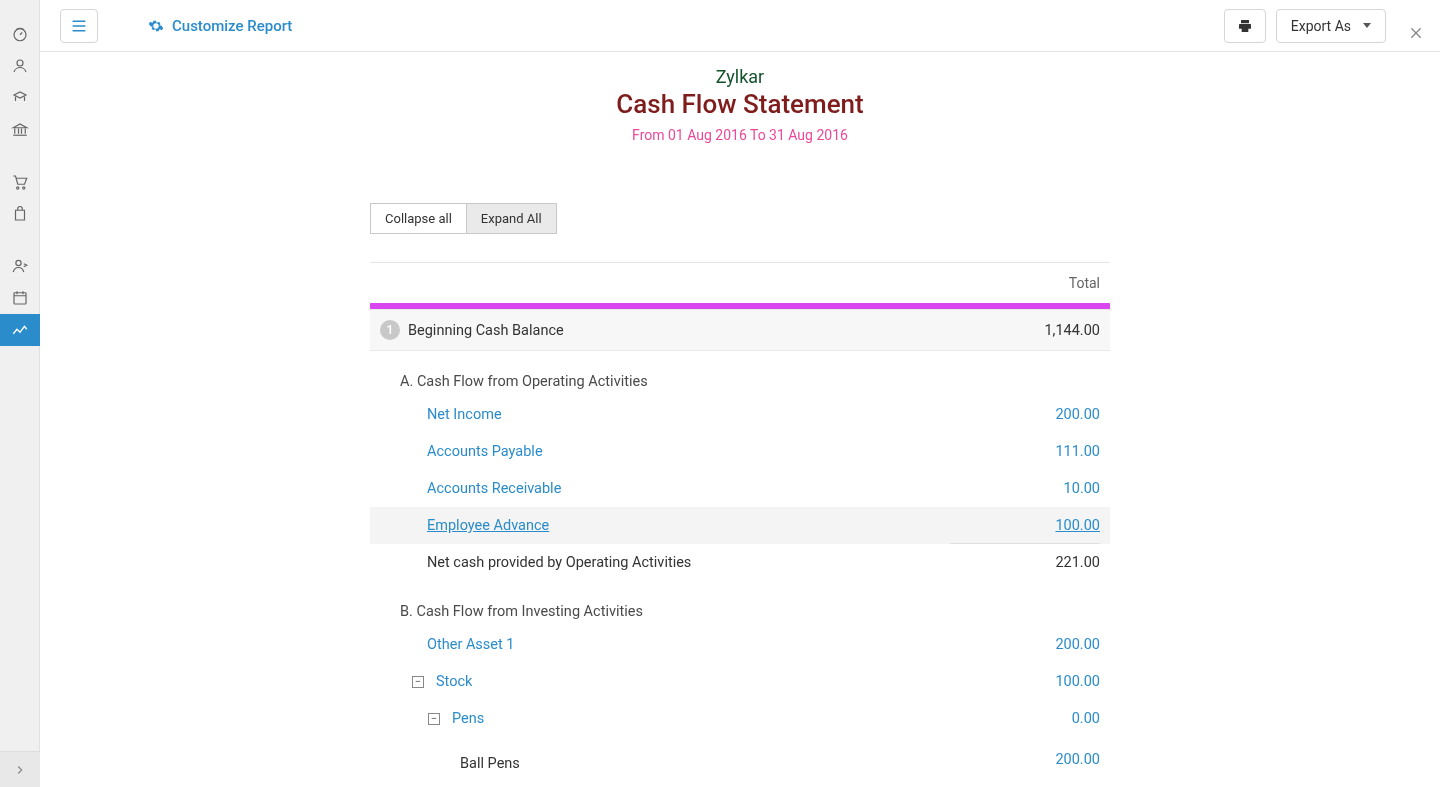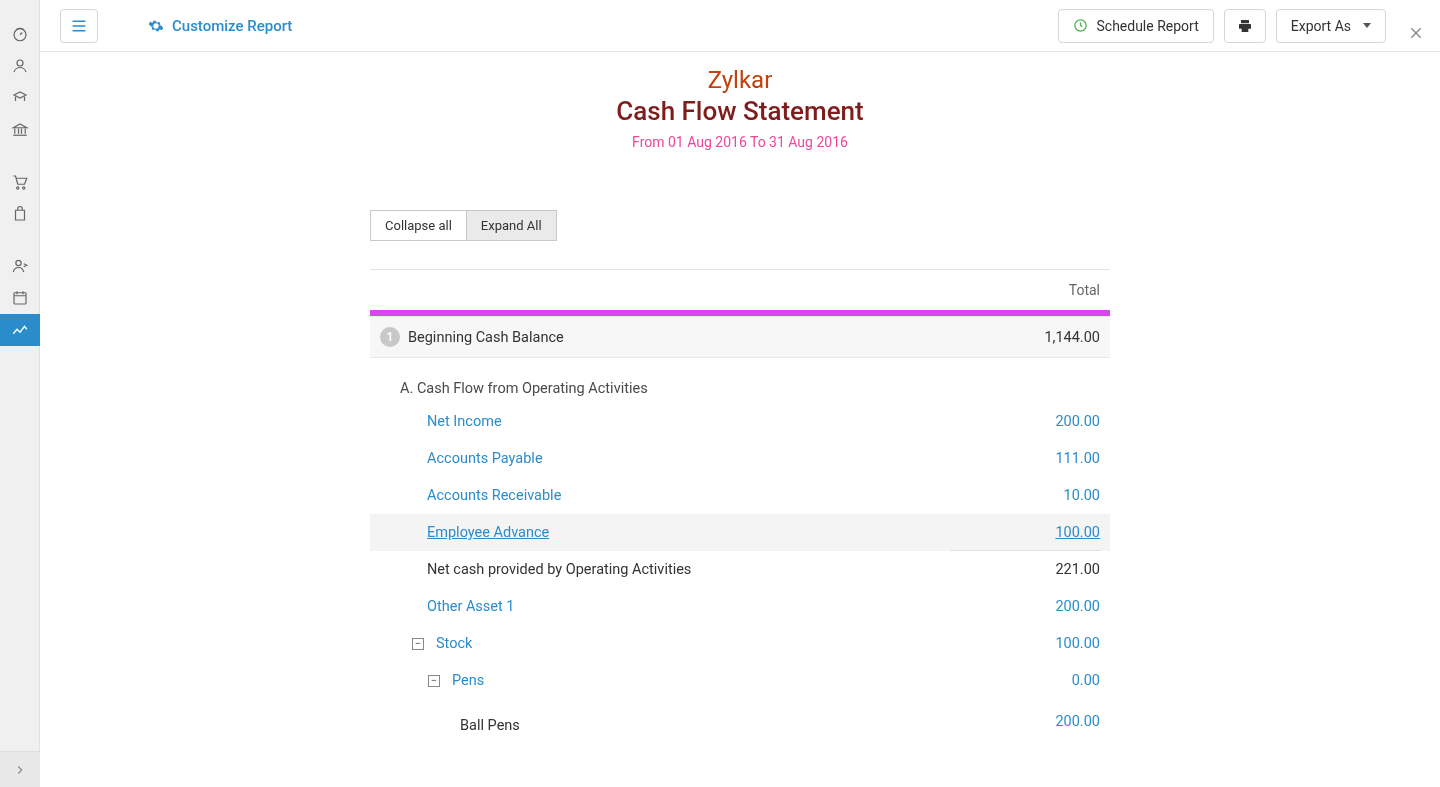--- a/index.html
+++ b/index.html
@@ -141,22 +141,22 @@
       height: calc(100% - 65px);
       overflow-y: auto;
       padding: 0 80px 40px 80px;
     }
 
     .report-header {
       text-align: center;
       padding-top: 14px;
     }
     .company-name {
-      font-size: 24px;
-      color: #c2410c;
+      font-size: 18px;
+      color: #14532d;
       font-weight: 400;
     }
     .report-title {
       font-size: 26px;
       color: #7f1d1d;
       font-weight: 500;
       margin-top: 2px;
     }
     .date-range {
       font-size: 14px;
@@ -351,27 +351,20 @@
         </svg>
     </div>
     <a class="customize-link">
       <svg width="16" height="16" viewBox="0 0 24 24" fill="#2b8ccc">
           <path d="M12 8a4 4 0 1 0 0 8 4 4 0 0 0 0-8zm9 4a7 7 0 0 1-.1 1.2l2 1.6-2 3.4-2.4-.9a7 7 0 0 1-2 .1l-.4 2.6h-4l-.4-2.6a7 7 0 0 1-2-.1l-2.4.9-2-3.4 2-1.6A7 7 0 0 1 3 12a7 7 0 0 1 .1-1.2l-2-1.6 2-3.4 2.4.9a7 7 0 0 1 2-.1L8 4h4l.4 2.6a7 7 0 0 1 2 .1l2.4-.9 2 3.4-2 1.6A7 7 0 0 1 21 12z"></path>
         </svg>
       <span>Customize Report</span>
     </a>
 
     <div class="toolbar-right">
-      <button class="btn">
-        <svg width="15" height="15" viewBox="0 0 24 24" fill="none" stroke="#4caf50" stroke-width="2">
-            <circle cx="12" cy="12" r="9"></circle>
-            <path d="M12 7v5l3 2"></path>
-          </svg>
-        <span>Schedule Report</span>
-      </button>
       <button class="btn btn-icon-only">
         <svg width="16" height="16" viewBox="0 0 24 24" fill="#333">
             <path d="M6 3h12v5H6zM4 9h16a1 1 0 0 1 1 1v6h-4v5H7v-5H3v-6a1 1 0 0 1 1-1zm5 9h6v3H9z"></path>
           </svg>
       </button>
       <button class="btn">
         <span>Export As</span>
         <span class="caret-down"></span>
       </button>
     </div>
@@ -436,20 +429,23 @@
       </div>
 
       <div style="position:relative;">
         <div class="short-line"></div>
         <div class="rt-row">
           <div class="rt-label indent-1">Net cash provided by Operating Activities</div>
           <div class="rt-amount">221.00</div>
         </div>
       </div>
 
+      <div class="rt-row section-head">
+        <div class="rt-label section-letter">B. Cash Flow from Investing Activities</div>
+      </div>
 
       <div class="rt-row">
         <div class="rt-label indent-1">
             <span class="link">Other Asset 1</span>
           </div>
         <div class="rt-amount amt-link">200.00</div>
       </div>
 
       <div class="rt-row">
         <div class="rt-label">

